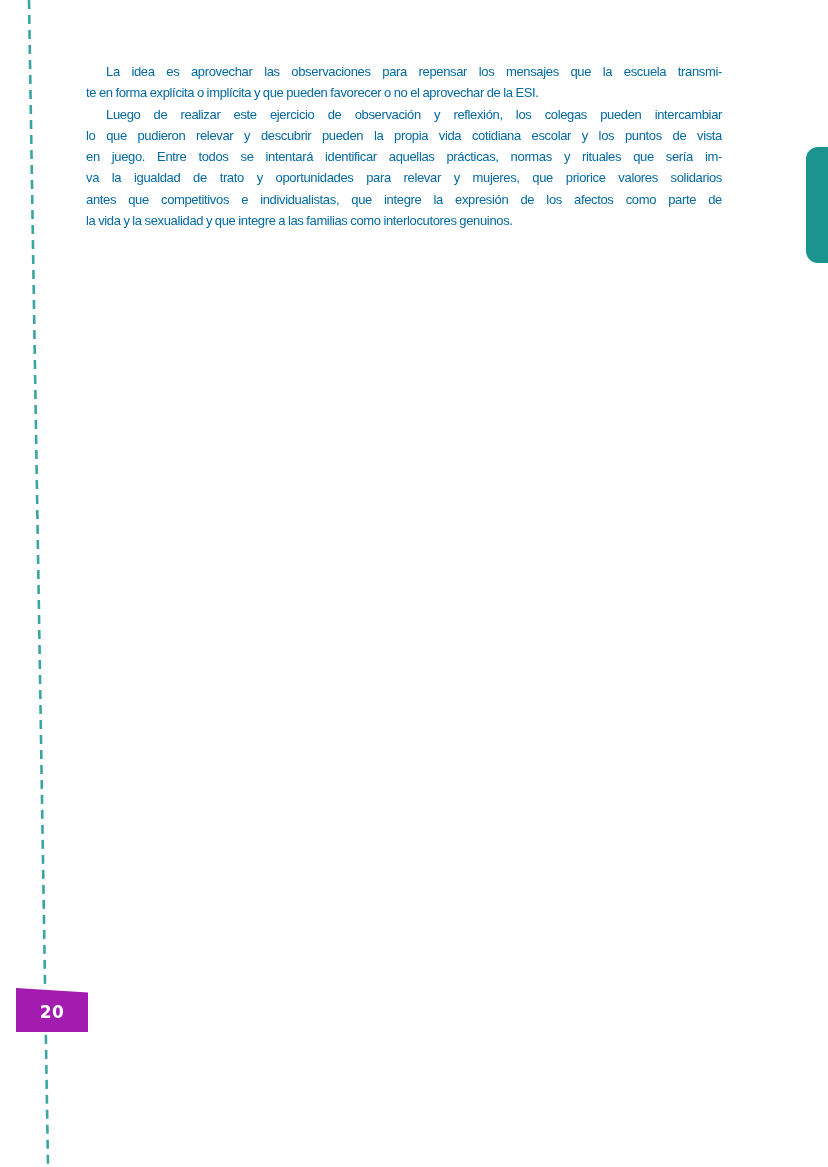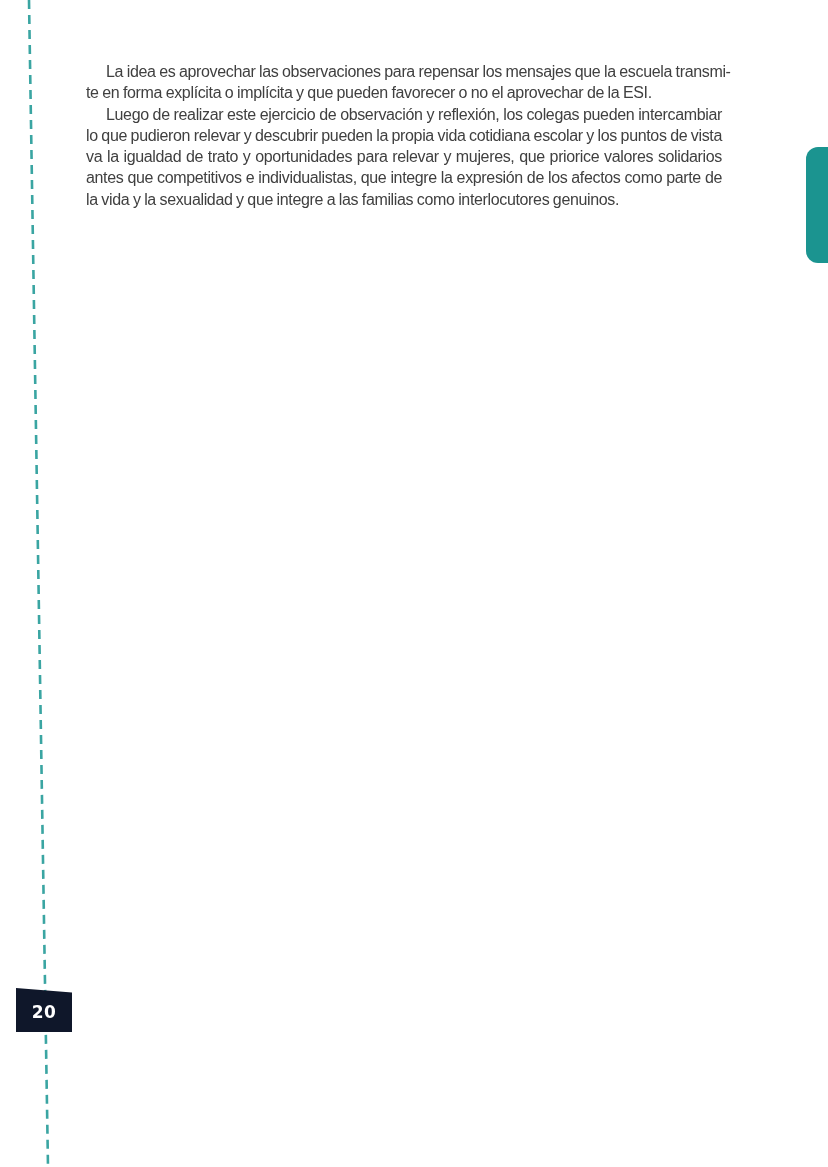--- a/index.html
+++ b/index.html
@@ -4,33 +4,33 @@
 <style>
   html, body { margin: 0; padding: 0; background: #ffffff; }
   body { width: 828px; height: 1167px; position: relative; overflow: hidden; }
   .page { position: absolute; inset: 0; }
   .dash-line {
     position: absolute; left: 0; top: 0; width: 828px; height: 1167px;
   }
   .text-block {
     position: absolute; left: 86px; top: 61px; width: 636px;
     font-family: "Liberation Sans", sans-serif;
-    font-size: 16px; line-height: 21.3px; color: #404040;
+    font-size: 13px; line-height: 21.3px; color: #0369a1;
     letter-spacing: -0.35px; word-spacing: -0.5px;
   }
   .text-block p { margin: 0; text-align: justify; text-indent: 20px; }
   .gap { height: 21px; }
   .line { display: block; white-space: nowrap; text-align-last: justify; }
   .side-tab {
     position: absolute; left: 806px; top: 147px; width: 30px; height: 116px;
     background: #1b9490; border-radius: 12px 0 0 12px;
   }
   .badge {
-    position: absolute; left: 16px; top: 988px; width: 56px; height: 44px;
-    background: #0f172a;
+    position: absolute; left: 16px; top: 988px; width: 72px; height: 44px;
+    background: #a21caf;
     clip-path: polygon(0 0, 100% 10%, 100% 100%, 0 100%);
     display: flex; align-items: center; justify-content: center;
   }
   .badge span {
     font-family: "DejaVu Sans", sans-serif; font-weight: bold; font-size: 17px;
     color: #ffffff; margin-top: 3px; letter-spacing: 0.5px;
   }
 </style>
 </head>
 <body>
@@ -42,20 +42,21 @@
   </svg>
 
   <div class="text-block">
     <p>
       <span class="line" style="text-indent:20px">La idea es aprovechar las observaciones para repensar los mensajes que la escuela transmi-</span>
       <span class="line" style="text-align-last:left;text-indent:0">te en forma explícita o implícita y que pueden favorecer o no el aprovechar de la ESI.</span>
     </p>
     <p>
       <span class="line" style="text-indent:20px">Luego de realizar este ejercicio de observación y reflexión, los colegas pueden intercambiar</span>
       <span class="line" style="text-indent:0">lo que pudieron relevar y descubrir pueden la propia vida cotidiana escolar y los puntos de vista</span>
+      <span class="line" style="text-indent:0">en juego. Entre todos se intentará identificar aquellas prácticas, normas y rituales que sería im-</span>
       <span class="line" style="text-indent:0">va la igualdad de trato y oportunidades para relevar y mujeres, que priorice valores solidarios</span>
       <span class="line" style="text-indent:0">antes que competitivos e individualistas, que integre la expresión de los afectos como parte de</span>
       <span class="line" style="text-align-last:left;text-indent:0">la vida y la sexualidad y que integre a las familias como interlocutores genuinos.</span>
     </p>
     <div class="gap"></div>
   </div>
 
   <div class="side-tab"></div>
 
   <div class="badge">

